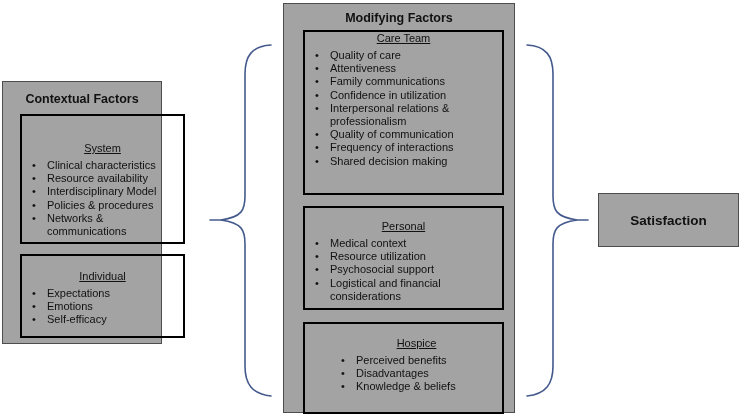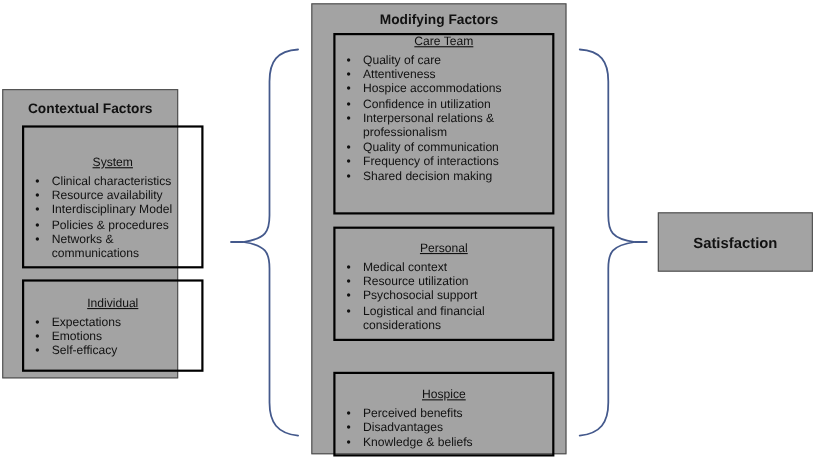--- a/index.html
+++ b/index.html
@@ -42,21 +42,21 @@
   }
   .subbox {
     position: absolute;
     box-sizing: border-box;
     border: 2.5px solid #000000;
   }
   #system-box     { left: 17px; top: 32px;  width: 165px; height: 130px; padding-top: 26px; }
   #individual-box { left: 17px; top: 172px; width: 165px; height: 84px;  padding-top: 14px; }
   #careteam-box   { left: 19px; top: 26px;  width: 201px; height: 165px; }
   #personal-box   { left: 19px; top: 202px; width: 201px; height: 104px; padding-top: 12px; }
-  #hospice-box    { left: 19px; top: 334px; width: 201px; height: 77px;  padding-top: 13px; }
+  #hospice-box    { left: 19px; top: 318px; width: 201px; height: 92px;  padding-top: 13px; padding-left: 26px; }
   .subbox-heading {
     text-align: center;
     text-decoration: underline;
     font-size: 11px;
     line-height: 13px;
   }
   .bullet-list {
     list-style: none;
     margin: 4px 11px 0 0;
     padding: 0;
@@ -116,21 +116,21 @@
   </div>
 
   <div class="panel" id="modifying-panel">
     <div class="panel-title">Modifying Factors</div>
 
     <div class="subbox" id="careteam-box">
       <div class="subbox-heading">Care Team</div>
       <ul class="bullet-list">
         <li>Quality of care</li>
         <li>Attentiveness</li>
-        <li>Hospice accommodations</li>
+        <li>Family communications</li>
         <li>Confidence in utilization</li>
         <li>Interpersonal relations &amp; professionalism</li>
         <li>Quality of communication</li>
         <li>Frequency of interactions</li>
         <li>Shared decision making</li>
       </ul>
     </div>
 
     <div class="subbox" id="personal-box">
       <div class="subbox-heading">Personal</div>

